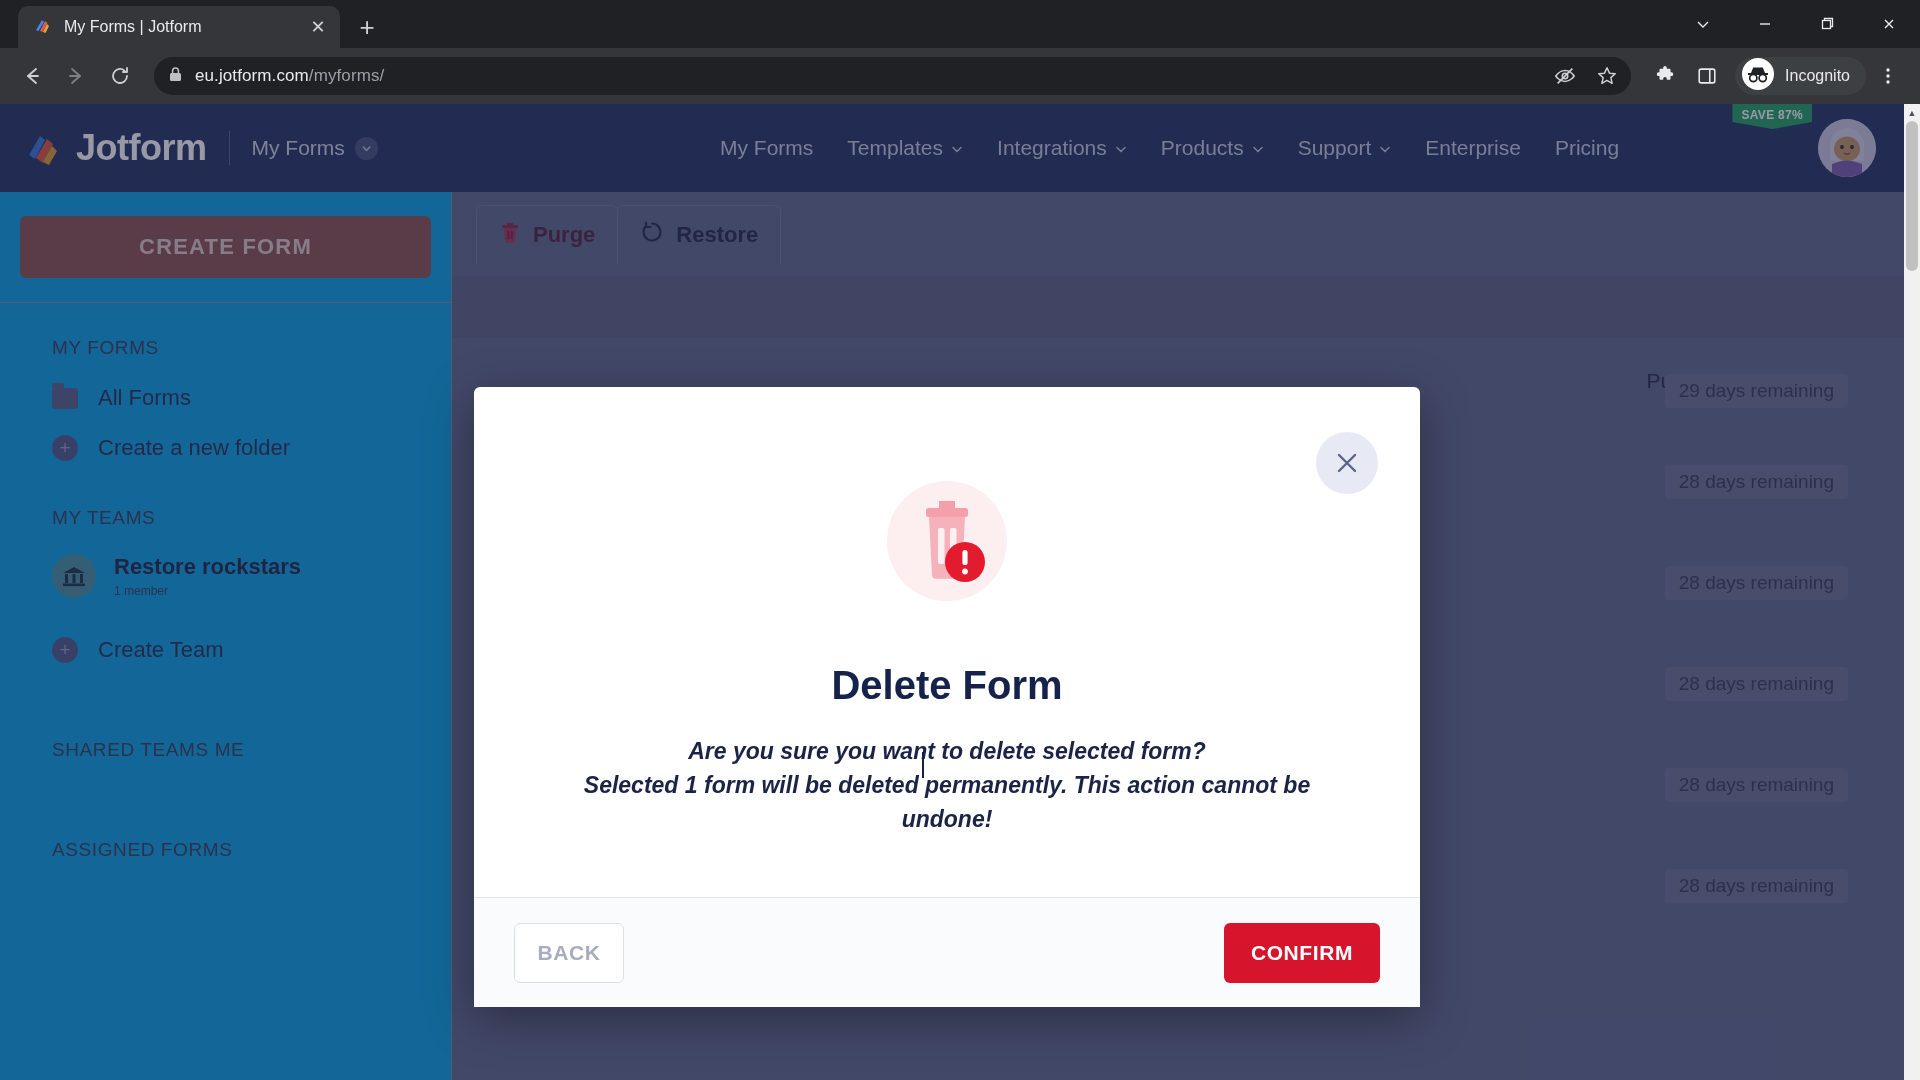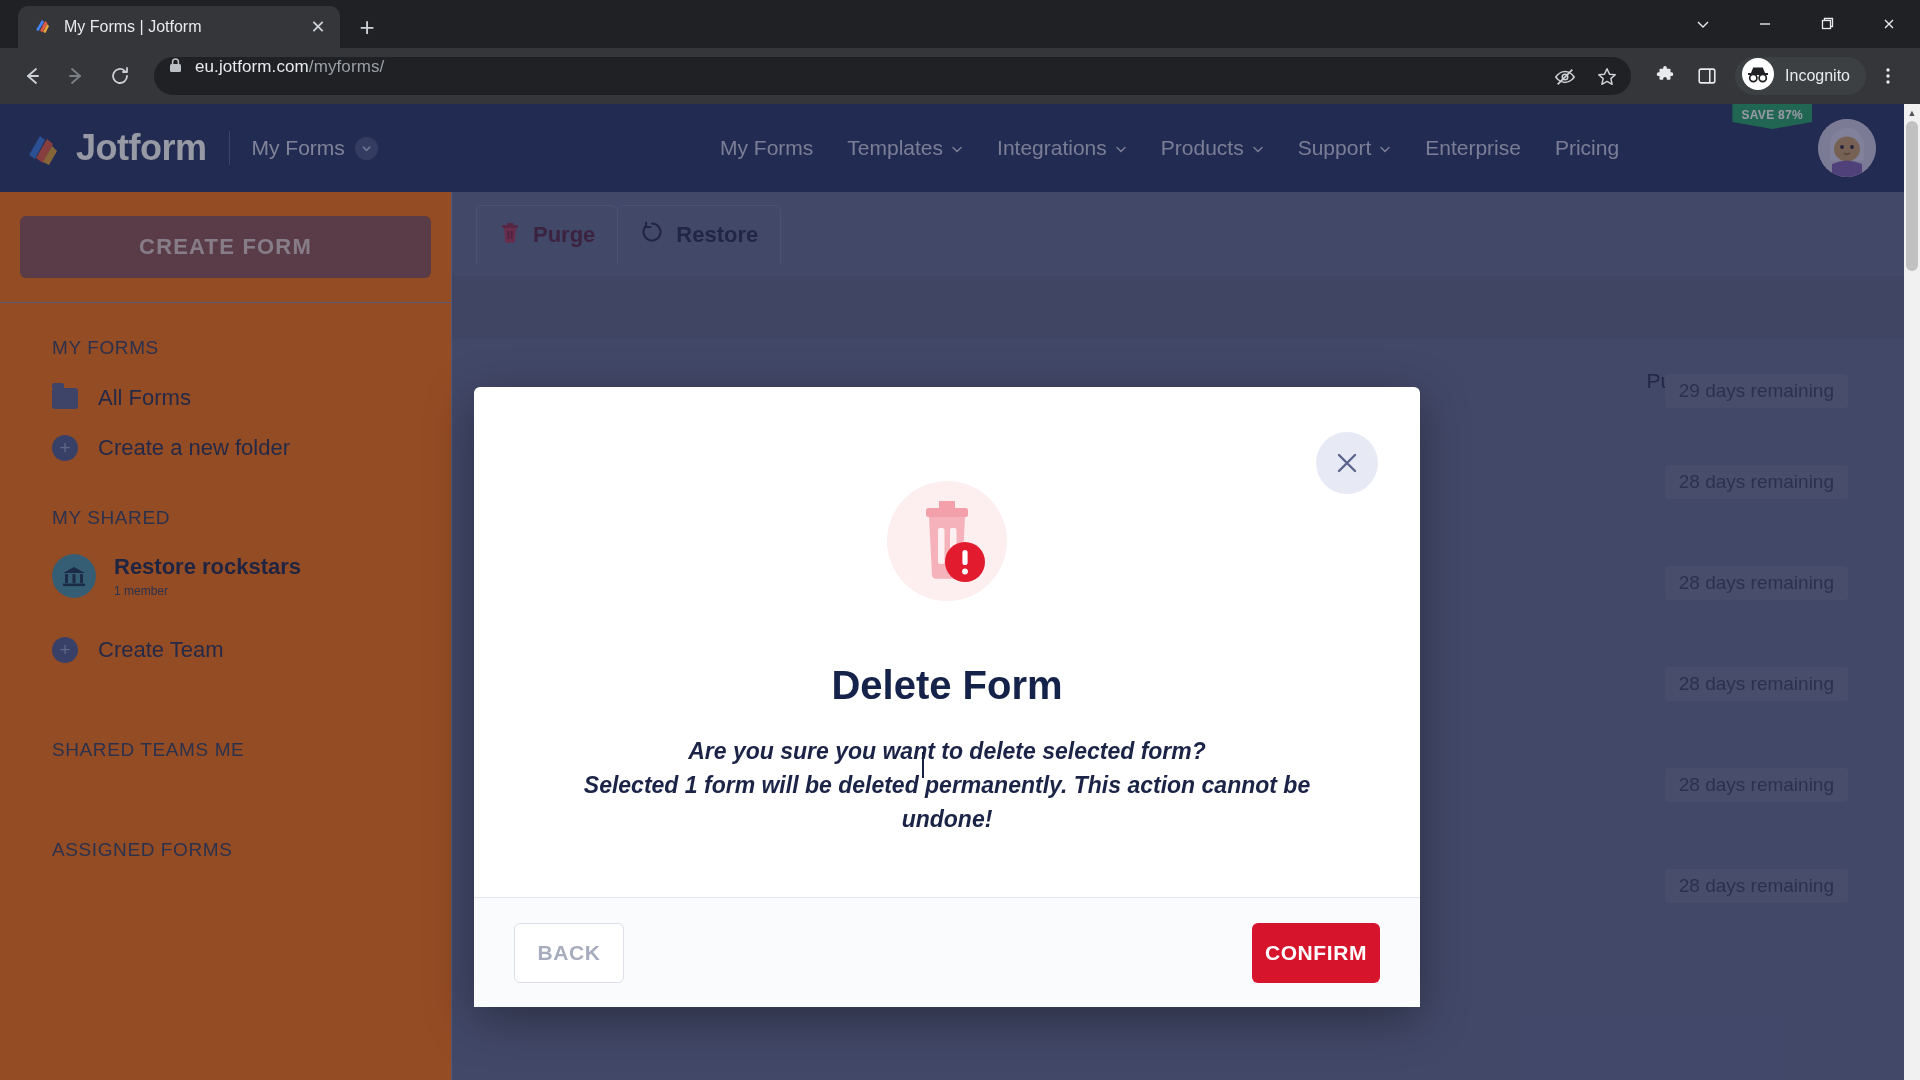--- a/index.html
+++ b/index.html
@@ -28,21 +28,21 @@
   .winbtns{ position:absolute; right:0; top:0; height:48px; display:flex; }
   .winbtn{ width:62px; height:48px; display:flex; align-items:center; justify-content:center;
     color:#e8eaed; }
   .toolbar{
     height:56px; background:#35363a; display:flex; align-items:center; padding:0 12px; gap:4px;
   }
   .tb-icon{ width:40px;height:40px; border-radius:50%; display:flex;align-items:center;
     justify-content:center; color:#cdd0d4; flex:none;}
   .omnibox{
     flex:1; height:38px; background:#202124; border-radius:19px; display:flex;
-    align-items:flex-start; padding:0 14px; gap:12px; margin:0 10px; position:relative;
+    align-items:center; padding:0 14px; gap:12px; margin:0 10px; position:relative;
   }
   .omnibox .url{ font-size:17px; color:#e8eaed; letter-spacing:.1px;}
   .omnibox .url .dim{ color:#9aa0a6; }
   .ob-right{ display:flex; align-items:center; gap:2px; position:absolute; right:4px; }
   .incognito-pill{ display:flex; align-items:center; gap:10px; background:#3c4043;
     border-radius:19px; height:38px; padding:0 16px 0 6px; margin-left:6px;}
   .incognito-pill .label{ color:#e8eaed; font-size:16px;}
   .tb-right{ display:flex; align-items:center; gap:2px; }
 
   
@@ -67,21 +67,21 @@
     position:absolute; right:92px; top:0; background:#29a36a; color:#fff;
     font-size:12px; font-weight:bold; padding:4px 9px 7px; letter-spacing:.3px;
     clip-path: polygon(0 0,100% 0,100% 72%,50% 100%,0 72%);
   }
   .avatar{
     position:absolute; right:28px; width:58px;height:58px;border-radius:50%;
     background:#c9c3e2; overflow:hidden;
   }
 
   .body-area{ display:flex; height:888px; }
-  .sidebar{ width:452px; background:#f97316; flex:none; border-right:1px solid #868cab;}
+  .sidebar{ width:452px; background:#0ea5e9; flex:none; border-right:1px solid #868cab;}
   .create-form-btn{
     margin:24px 20px; height:62px; background:#8f5656; border-radius:6px;
     color:#e0cccc; font-size:22px; font-weight:bold; letter-spacing:1.2px;
     display:flex; align-items:center; justify-content:center;
   }
   .side-sep{ height:1px; background:#888ead; }
   .side-section{ color:#3d4260; font-size:19px; letter-spacing:.6px; padding:34px 52px 14px; }
   .side-item{ display:flex; align-items:center; gap:20px; padding:12px 52px; color:#2f3456;
     font-size:22px;}
   .folder-ico{ width:26px;height:21px;background:#5c6493;border-radius:3px; position:relative; flex:none;}
@@ -134,21 +134,21 @@
   .trash-wrap{ width:120px;height:120px;border-radius:50%;background:#fdeef0;
     display:flex;align-items:center;justify-content:center; position:relative;}
   .modal-title{ font-size:40px; font-weight:bold; color:#15224a; margin-top:62px;}
   .modal-text{ margin-top:26px; font-size:23px; color:#1b2447; text-align:center;
     line-height:1.48; font-weight:bold; max-width:730px;font-style:italic;}
   .modal-footer{ height:110px; border-top:1px solid #e4e6ef; background:#fafbfd;
     display:flex; align-items:center; justify-content:space-between; padding:0 40px;}
   .btn-back{ width:110px;height:60px;border:1px solid #dcdfe9; background:#fff;
     border-radius:6px; color:#a7adbf; font-size:21px; font-weight:bold; letter-spacing:.6px;
     display:flex;align-items:center;justify-content:center;}
-  .btn-confirm{ width:128px;height:60px;background:#d6152c;border-radius:6px;color:#fff;
+  .btn-confirm{ width:156px;height:60px;background:#d6152c;border-radius:6px;color:#fff;
     font-size:21px;font-weight:bold;letter-spacing:.6px;
     display:flex;align-items:center;justify-content:center;}
   .text-cursor{ position:absolute; left:922px; top:648px; width:2px; height:26px;
     background:#16213f; }
 
   
   .pg-scroll{ position:absolute; right:0; top:0; width:16px; height:976px; background:#f1f1f1;}
   .pg-scroll .arrow{ height:17px; display:flex;align-items:center;justify-content:center;
     color:#50535a; font-size:9px;}
   .pg-scroll .thumb{ position:absolute; top:17px; left:2px; width:12px; height:150px;
@@ -356,21 +356,21 @@
       <div class="side-section">MY FORMS</div>
       <div class="side-item">
         <span class="folder-ico"></span>
         <span>All Forms</span>
       </div>
       <div class="side-item">
         <span class="plus-ico">+</span>
         <span>Create a new folder</span>
       </div>
 
-      <div class="side-section">MY SHARED</div>
+      <div class="side-section">MY TEAMS</div>
       <div class="team-item">
         <span class="team-av">
           <svg width="26" height="24" viewBox="0 0 26 24">
                 <path d="M13 3 L24 9 H2z" fill="#1f3a57"></path>
                 <rect x="4" y="10" width="3" height="9" fill="#1f3a57"></rect>
                 <rect x="11.5" y="10" width="3" height="9" fill="#1f3a57"></rect>
                 <rect x="19" y="10" width="3" height="9" fill="#1f3a57"></rect>
                 <rect x="2" y="19.5" width="22" height="2.6" fill="#1f3a57"></rect>
               </svg>
         </span>

